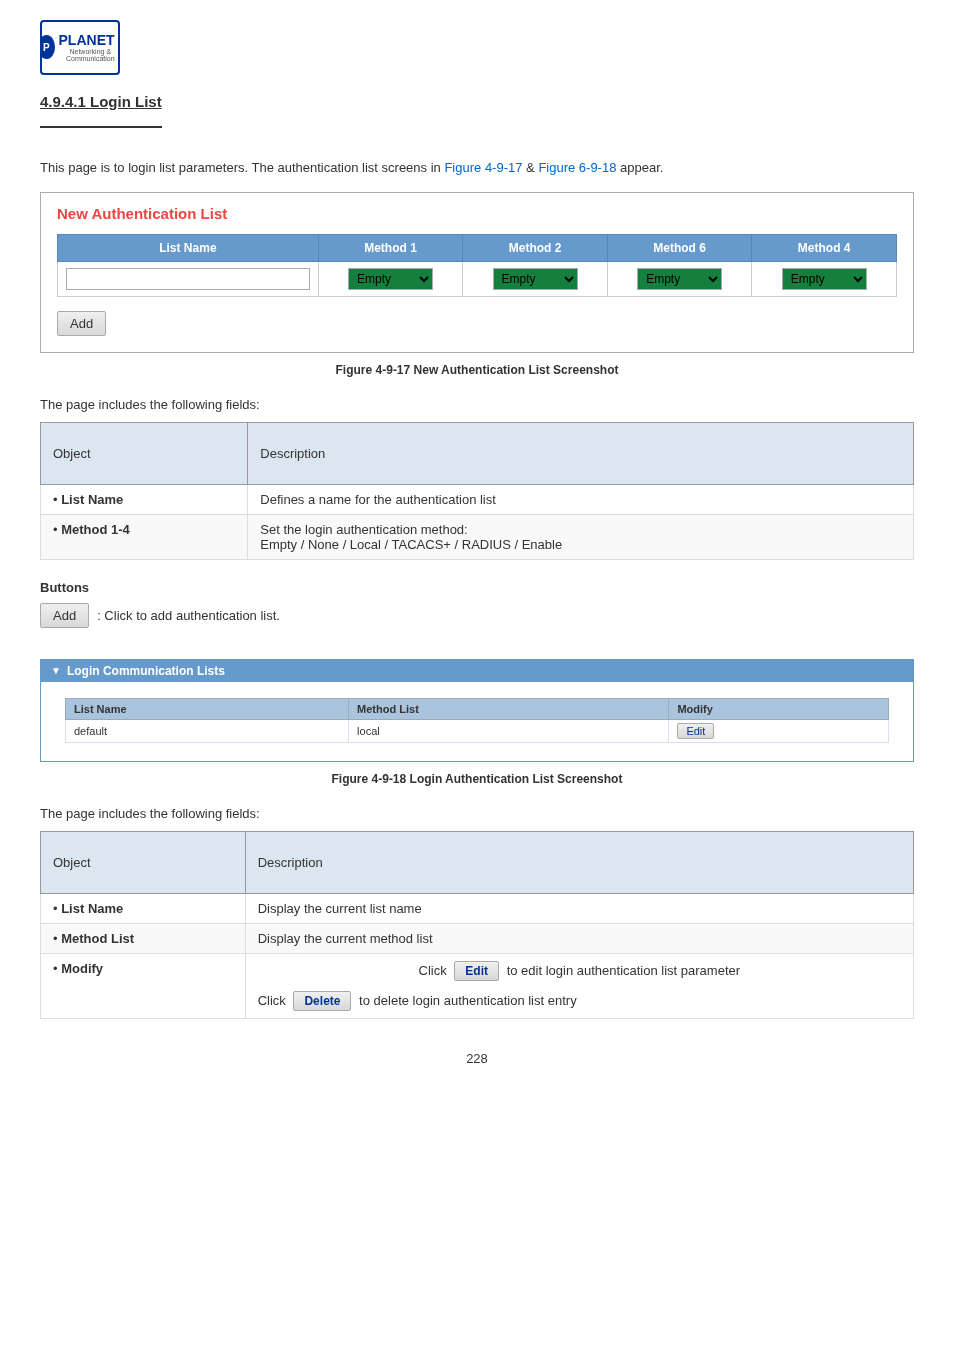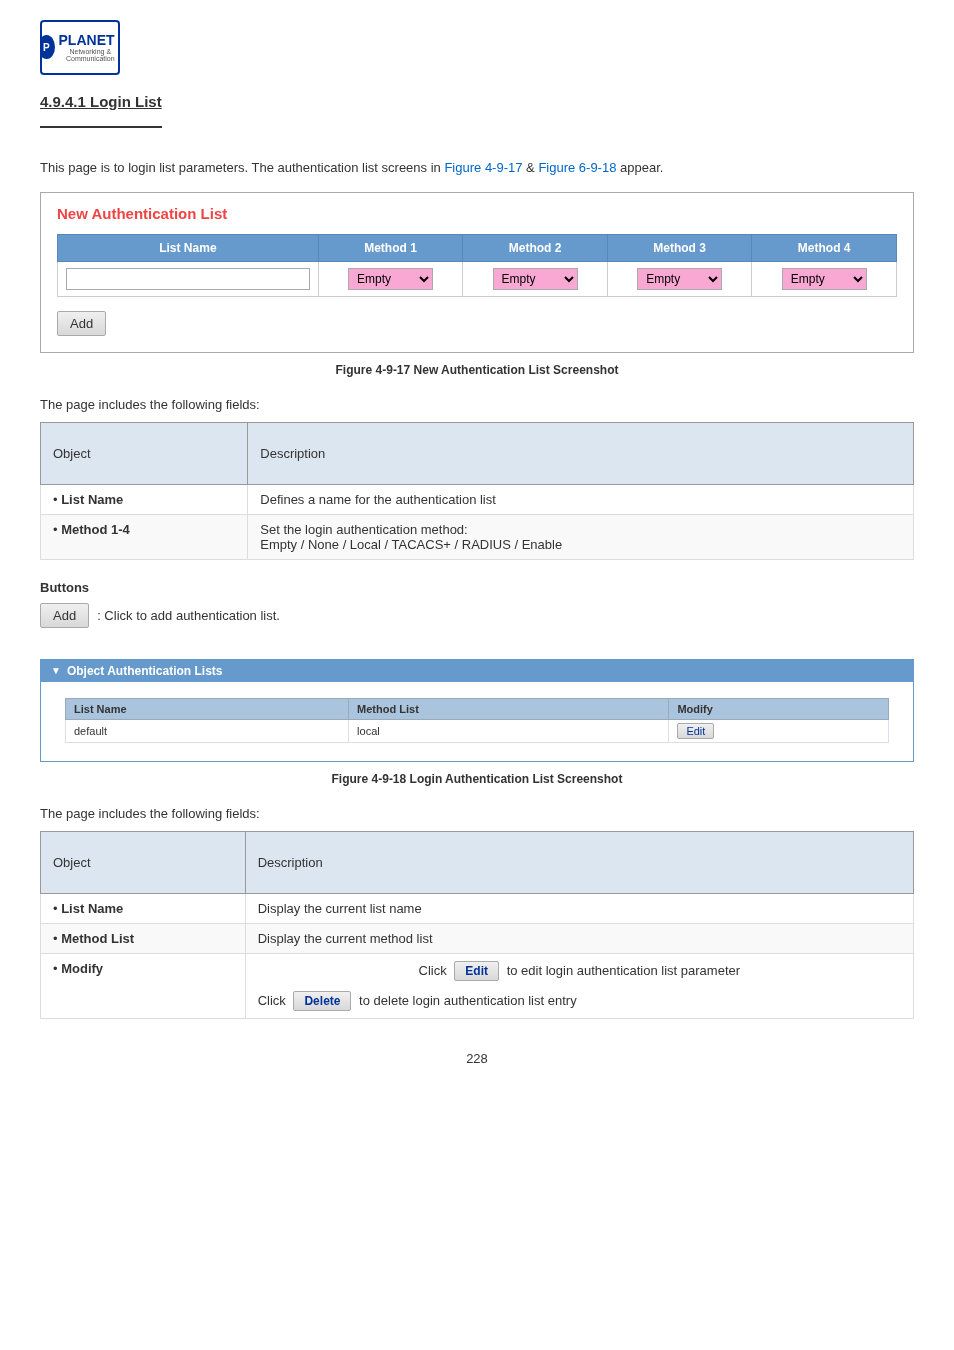--- a/index.html
+++ b/index.html
@@ -105,21 +105,21 @@
     }
     .auth-table td:first-child {
       text-align: left;
     }
 
     
     .method-select {
       font-size: 12px;
       padding: 2px 4px;
       border: 1px solid #aaa;
-      background: #f9a8d4;
+      background: #15803d;
       min-width: 80px;
     }
 
     
     .list-name-input {
       border: 1px solid #aaa;
       padding: 3px 5px;
       font-size: 12px;
       width: 100%;
     }
@@ -304,21 +304,21 @@
 
 
 <div class="auth-list-box">
   <h3>New Authentication List</h3>
   <table class="auth-table">
     <thead>
       <tr>
         <th>List Name</th>
         <th>Method 1</th>
         <th>Method 2</th>
-        <th>Method 3</th>
+        <th>Method 6</th>
         <th>Method 4</th>
       </tr>
     </thead>
     <tbody>
       <tr>
         <td><input class="list-name-input" type="text" placeholder="" style=""></td>
         <td>
           <select class="method-select">
             <option>Empty</option>
             <option>None</option>
@@ -403,21 +403,21 @@
     <span>: Click to add authentication list.</span>
   </div>
 </div>
 
 <br>
 
 
 <div class="login-auth-panel">
   <div class="login-auth-panel-header">
     <span class="panel-arrow">▼</span>
-    <span>Object Authentication Lists</span>
+    <span>Login Communication Lists</span>
   </div>
   <div class="login-auth-panel-body">
     <table class="login-auth-inner-table">
       <thead>
         <tr>
           <th>List Name</th>
           <th>Method List</th>
           <th>Modify</th>
         </tr>
       </thead>

